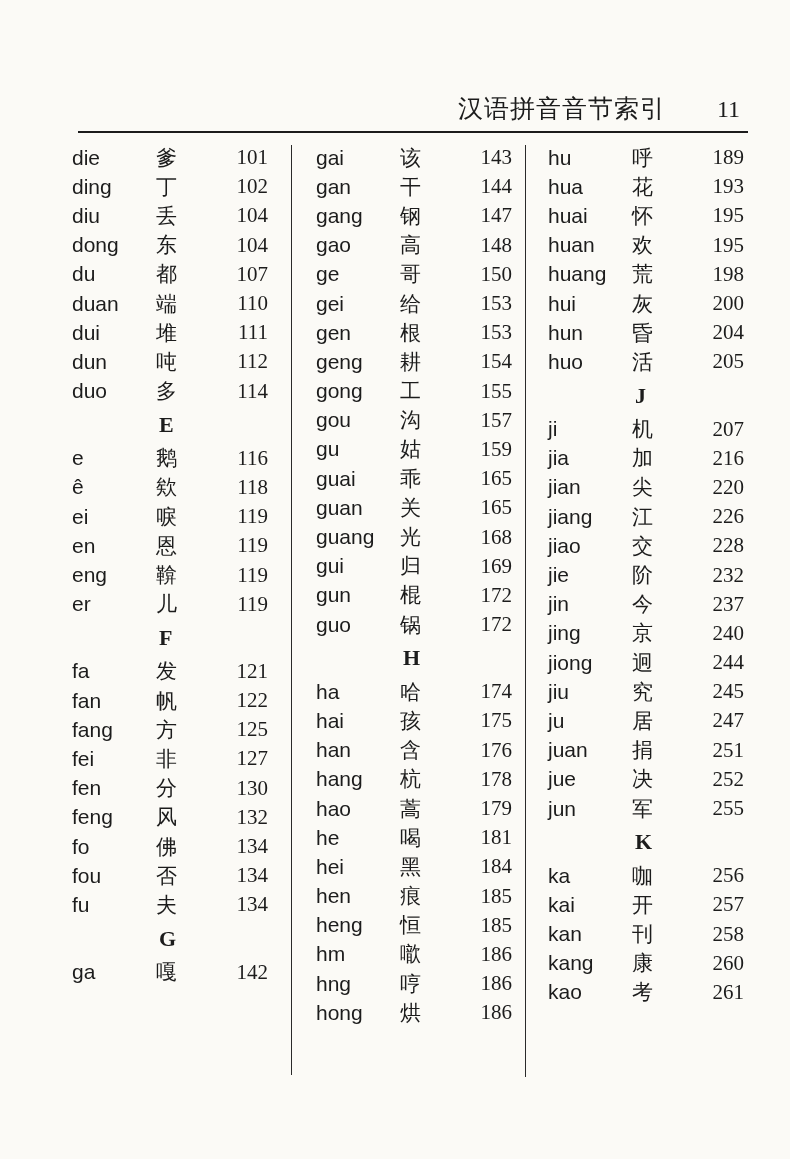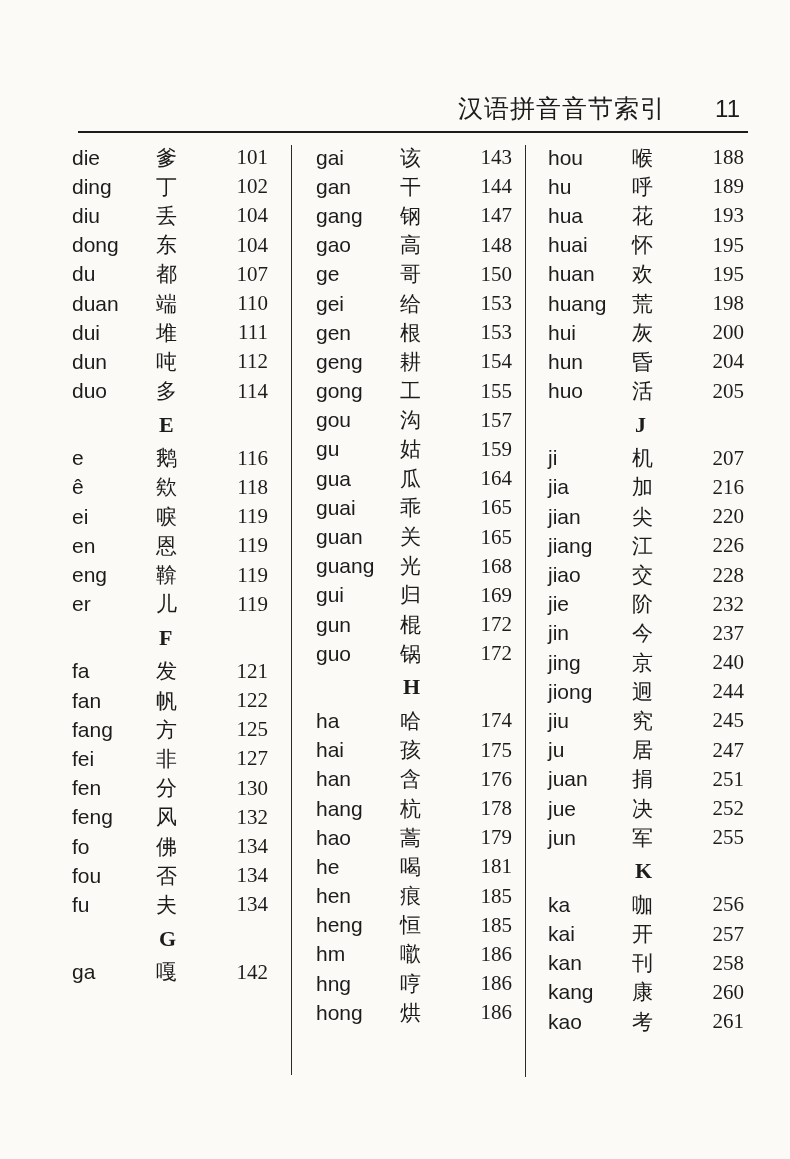--- a/index.html
+++ b/index.html
@@ -15,21 +15,21 @@
     left: 78px; top: 90px; width: 670px; height: 38px;
   }
   .header-title {
     position: absolute; right: 82px; top: 0;
     font-family: "DejaVu Sans", sans-serif;
     font-size: 25px; letter-spacing: 1px;
     line-height: 38px;
   }
   .header-page {
     position: absolute; right: 8px; top: 0;
-    font-family: Liberation Sans, sans-serif;
+    font-family: Liberation Serif, serif;
     font-size: 24px; line-height: 38px;
   }
   .header-rule {
     position: absolute; left: 78px; top: 131px;
     width: 670px; height: 2px; background: #1c1c1c;
   }
   .col {
     position: absolute; top: 143px;
   }
   .col-1 { left: 72px; width: 200px; }
@@ -254,25 +254,20 @@
       <span class="py">gou</span>
       <span class="hz">沟</span>
       <span class="pg">157</span>
     </div>
     <div class="row">
       <span class="py">gu</span>
       <span class="hz">姑</span>
       <span class="pg">159</span>
     </div>
     <div class="row">
-      <span class="py">gua</span>
-      <span class="hz">瓜</span>
-      <span class="pg">164</span>
-    </div>
-    <div class="row">
       <span class="py">guai</span>
       <span class="hz">乖</span>
       <span class="pg">165</span>
     </div>
     <div class="row">
       <span class="py">guan</span>
       <span class="hz">关</span>
       <span class="pg">165</span>
     </div>
     <div class="row">
@@ -320,20 +315,25 @@
       <span class="py">hao</span>
       <span class="hz">蒿</span>
       <span class="pg">179</span>
     </div>
     <div class="row">
       <span class="py">he</span>
       <span class="hz">喝</span>
       <span class="pg">181</span>
     </div>
     <div class="row">
+      <span class="py">hei</span>
+      <span class="hz">黑</span>
+      <span class="pg">184</span>
+    </div>
+    <div class="row">
       <span class="py">hen</span>
       <span class="hz">痕</span>
       <span class="pg">185</span>
     </div>
     <div class="row">
       <span class="py">heng</span>
       <span class="hz">恒</span>
       <span class="pg">185</span>
     </div>
     <div class="row">
@@ -347,25 +347,20 @@
       <span class="pg">186</span>
     </div>
     <div class="row">
       <span class="py">hong</span>
       <span class="hz">烘</span>
       <span class="pg">186</span>
     </div>
   </div>
 <div class="col col-3">
     <div class="row">
-      <span class="py">hou</span>
-      <span class="hz">喉</span>
-      <span class="pg">188</span>
-    </div>
-    <div class="row">
       <span class="py">hu</span>
       <span class="hz">呼</span>
       <span class="pg">189</span>
     </div>
     <div class="row">
       <span class="py">hua</span>
       <span class="hz">花</span>
       <span class="pg">193</span>
     </div>
     <div class="row">

